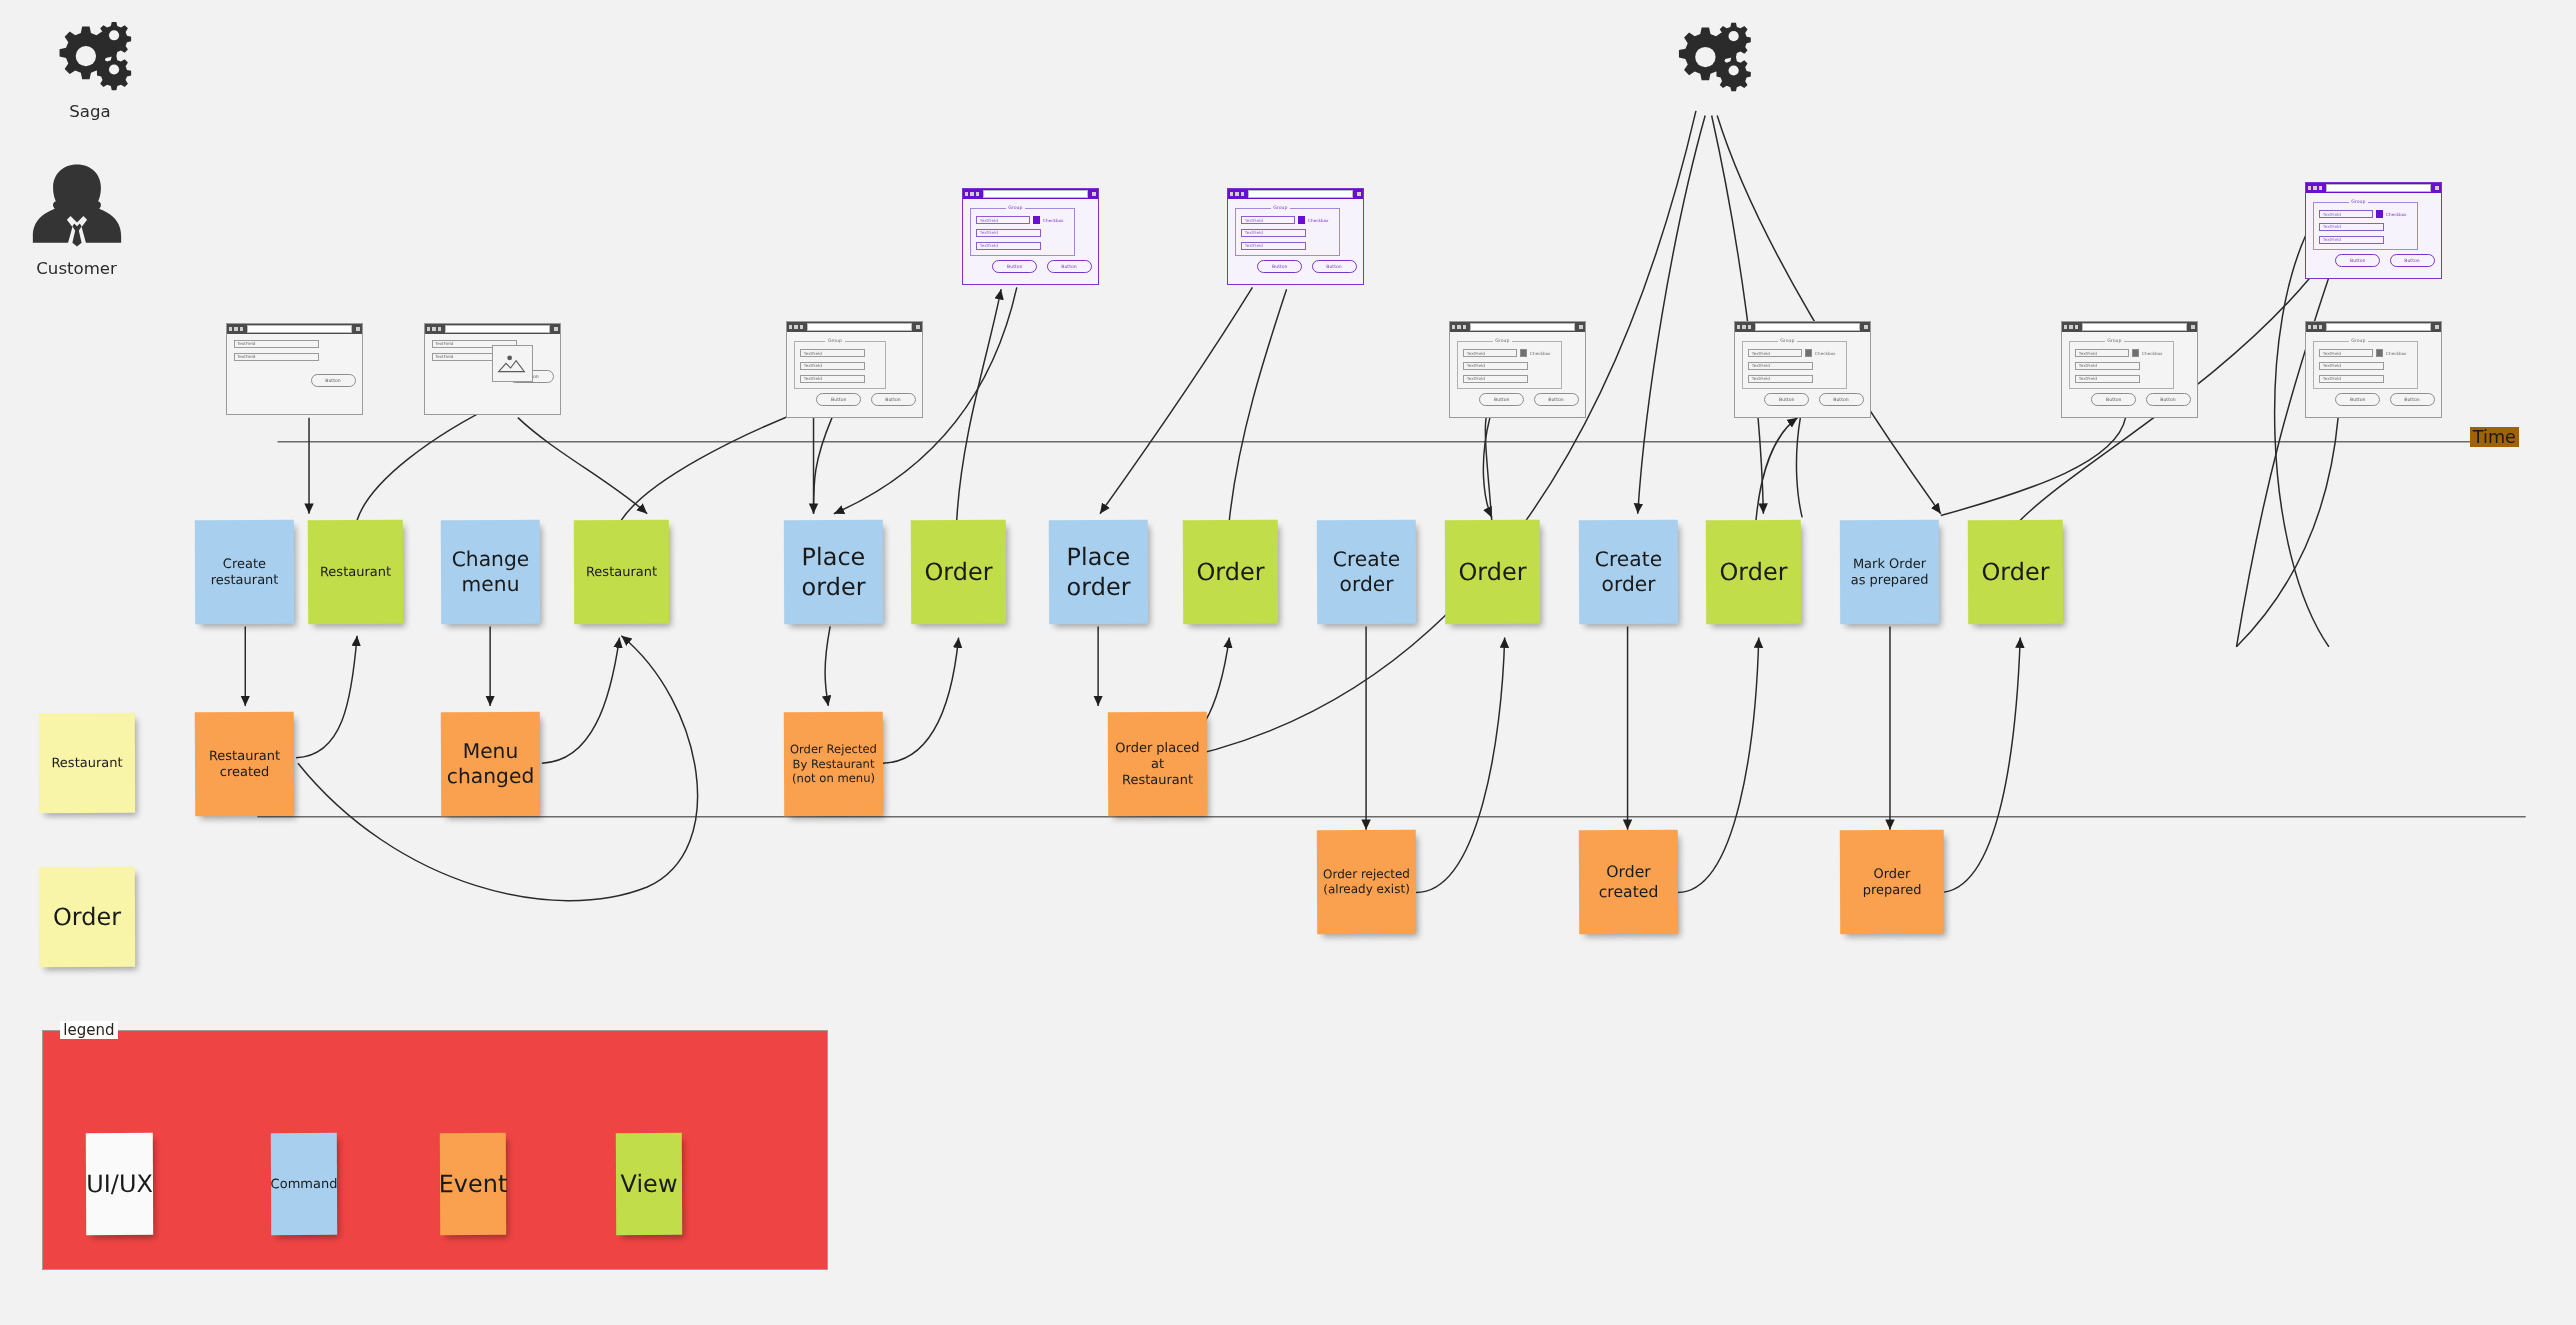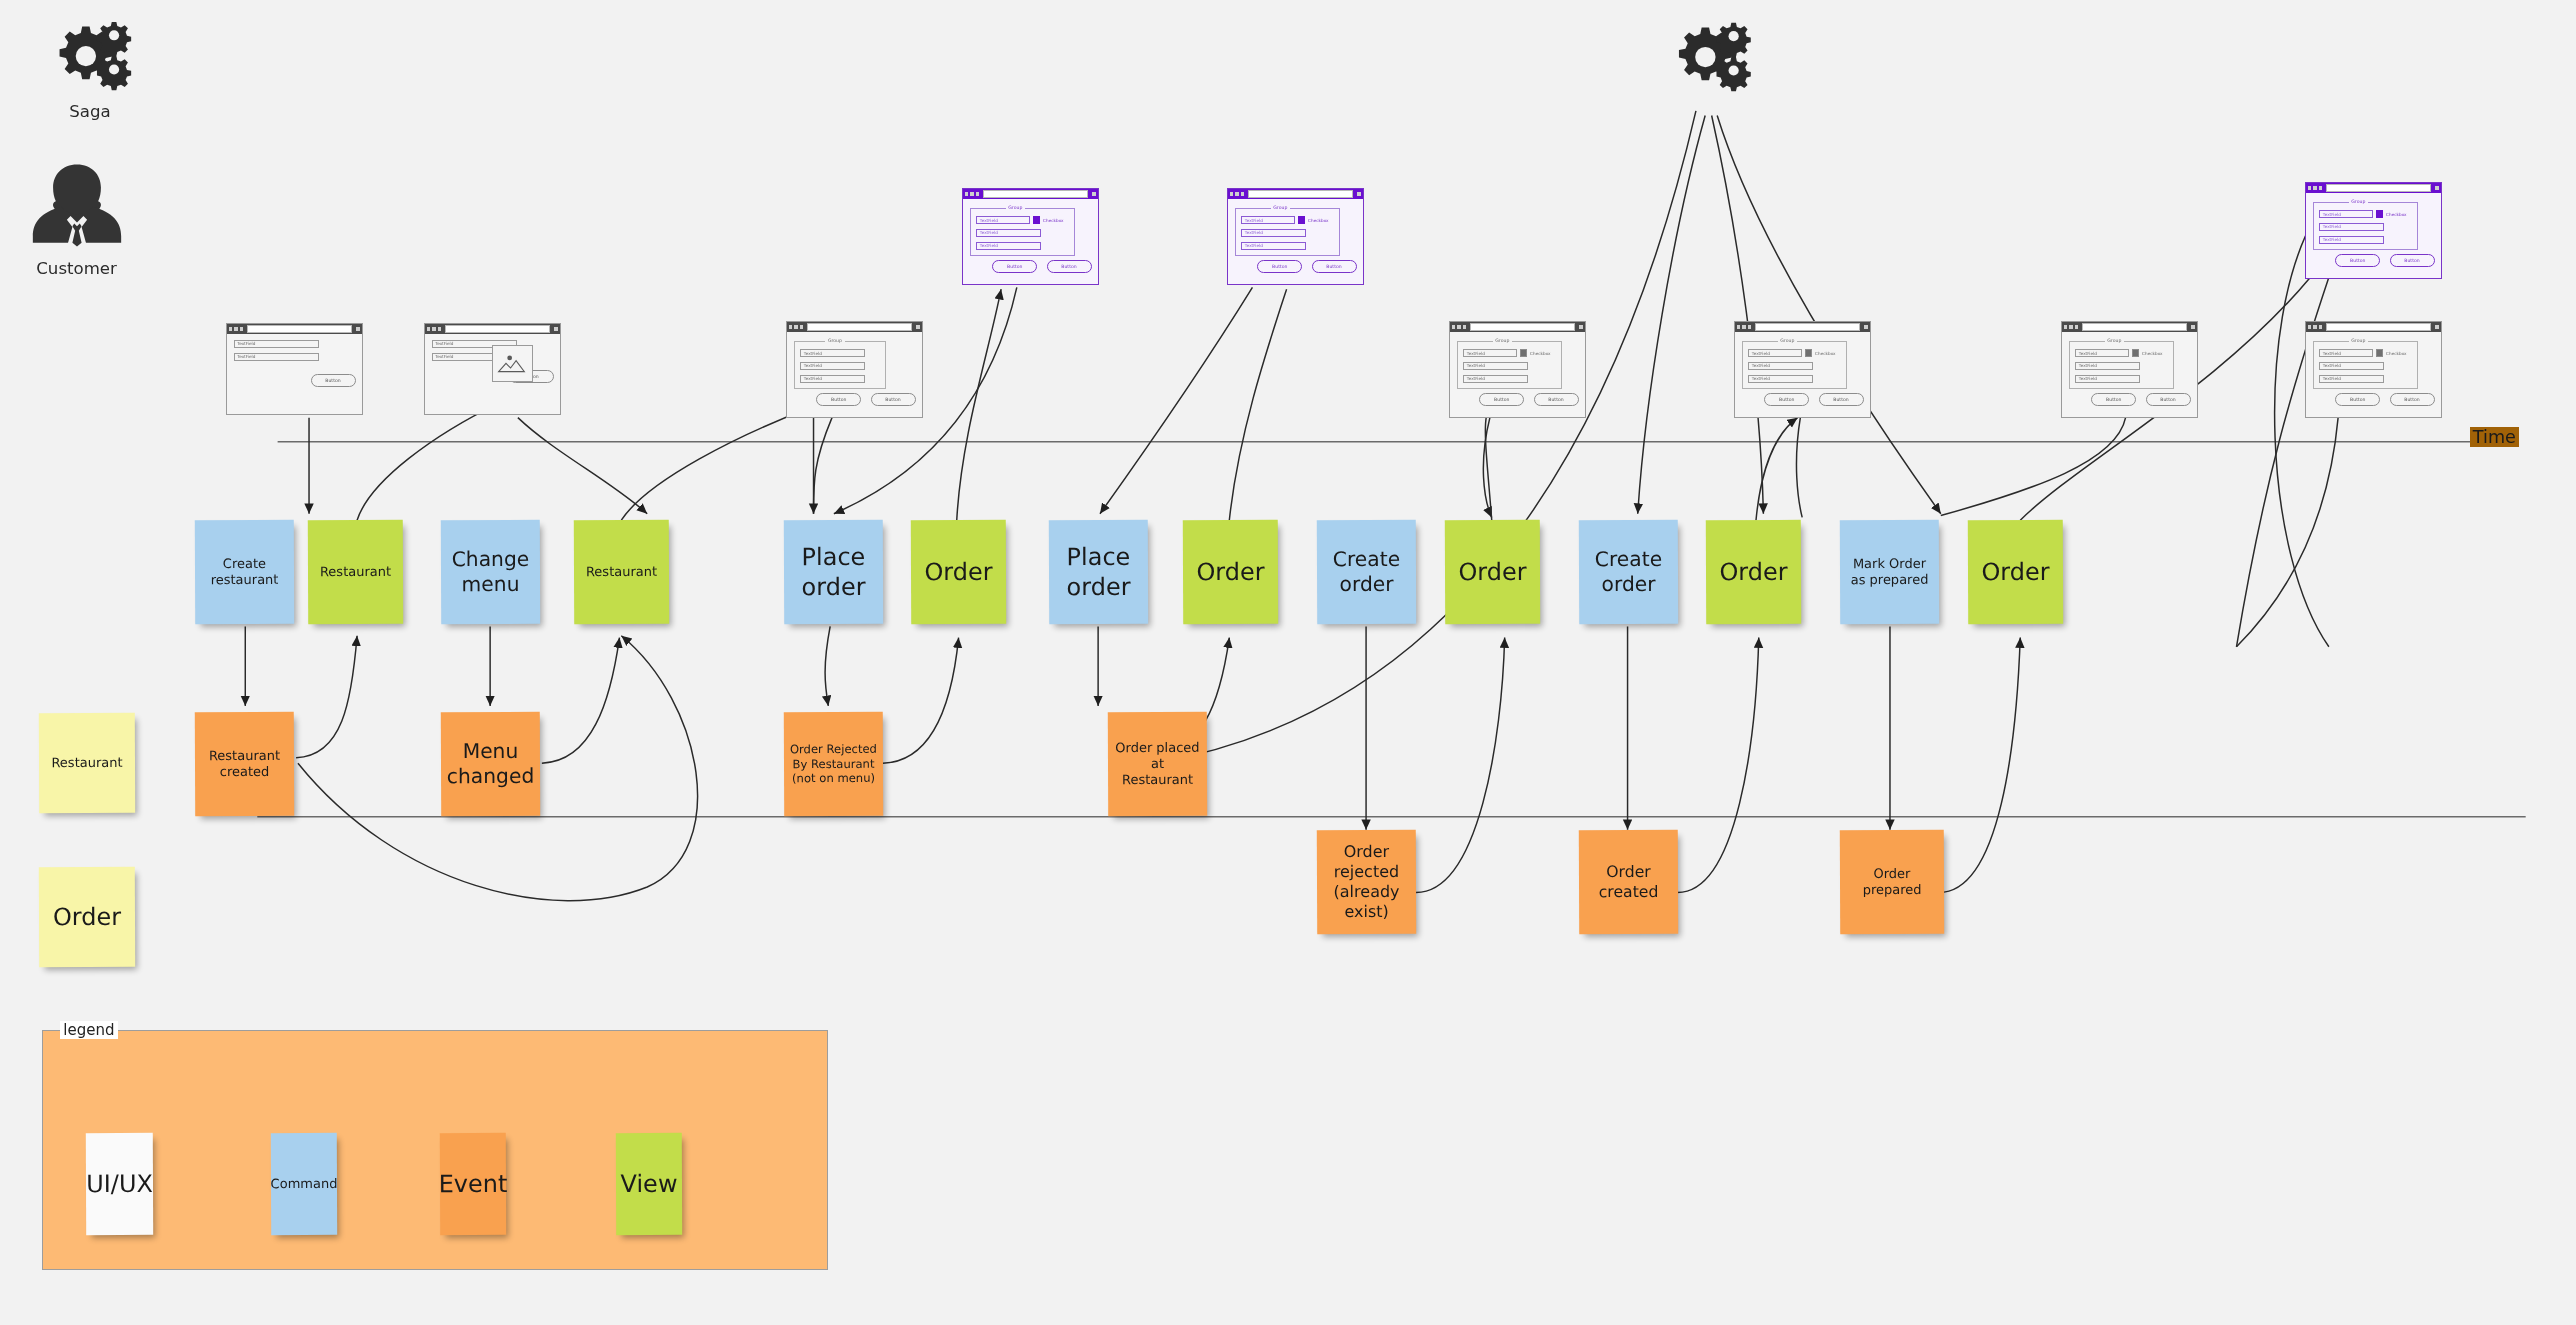--- a/index.html
+++ b/index.html
@@ -91,21 +91,21 @@
   .mock.purple .btn{border-color:#7a34c9;color:#7a34c9;background:#f7f3fd;}
   .mock.purple .grp{border-color:#a586d8;}
   .mock.purple .grp-lbl{background:#f7f3fd;color:#7a34c9;}
   .mock.purple .chk{background:#6a0fd0;border-color:#6a0fd0;}
   .mock.purple .chk-lbl{color:#7a34c9;}
 
   
   #legend{
     position:absolute;
     border:0.9px solid #9d9d9d;
-    background:#fdba74;
+    background:#ef4444;
     box-sizing:border-box;
   }
   #legend .lbl{
     position:absolute;top:-10.2px;left:16.6px;background:#ffffff;
     font-size:15px;color:#222;padding:0 3.7px;
   }
   .time-lbl{
     position:absolute;font-size:17.6px;color:#1a1a1a;background:#a16207;padding:0 2.8px;
   }
 </style>
@@ -513,21 +513,21 @@
   <div class="note view fs-xl" style="left:1445px;top:520px;width:95px;height:104px;">Order</div>
   <div class="note cmd fs-lg" style="left:1579px;top:520px;width:99px;height:104px;">Create order</div>
   <div class="note view fs-xl" style="left:1706px;top:520px;width:95px;height:104px;">Order</div>
   <div class="note cmd fs-sm" style="left:1840px;top:520px;width:99px;height:104px;">Mark Order as prepared</div>
   <div class="note view fs-xl" style="left:1968px;top:520px;width:95px;height:104px;">Order</div>
 
   <div class="note evt fs-sm" style="left:195px;top:712px;width:99px;height:104px;">Restaurant created</div>
   <div class="note evt fs-lg" style="left:441px;top:712px;width:99px;height:104px;">Menu changed</div>
   <div class="note evt" style="left:784px;top:712px;width:99px;height:104px;font-size:11.6px;">Order Rejected By Restaurant (not on menu)</div>
   <div class="note evt fs-sm" style="left:1108px;top:712px;width:99px;height:104px;">Order placed at Restaurant</div>
-  <div class="note evt" style="left:1317px;top:830px;width:99px;height:104px;font-size:16px;">Order rejected (already exist)</div>
+  <div class="note evt" style="left:1317px;top:830px;width:99px;height:104px;font-size:12px;">Order rejected (already exist)</div>
   <div class="note evt fs-md" style="left:1579px;top:830px;width:99px;height:104px;">Order created</div>
   <div class="note evt fs-sm" style="left:1840px;top:830px;width:104px;height:104px;">Order prepared</div>
 
   <div id="legend" style="left:42px;top:1030px;width:786px;height:240px;">
     <span class="lbl">legend</span>
     <div class="note uiux fs-xl" style="left:43px;top:102px;width:67px;height:102px;">UI/UX</div>
     <div class="note cmd fs-sm" style="left:228px;top:102px;width:66px;height:102px;">Command</div>
     <div class="note evt fs-xl" style="left:397px;top:102px;width:66px;height:102px;">Event</div>
     <div class="note view fs-xl" style="left:573px;top:102px;width:66px;height:102px;">View</div>
   </div>

